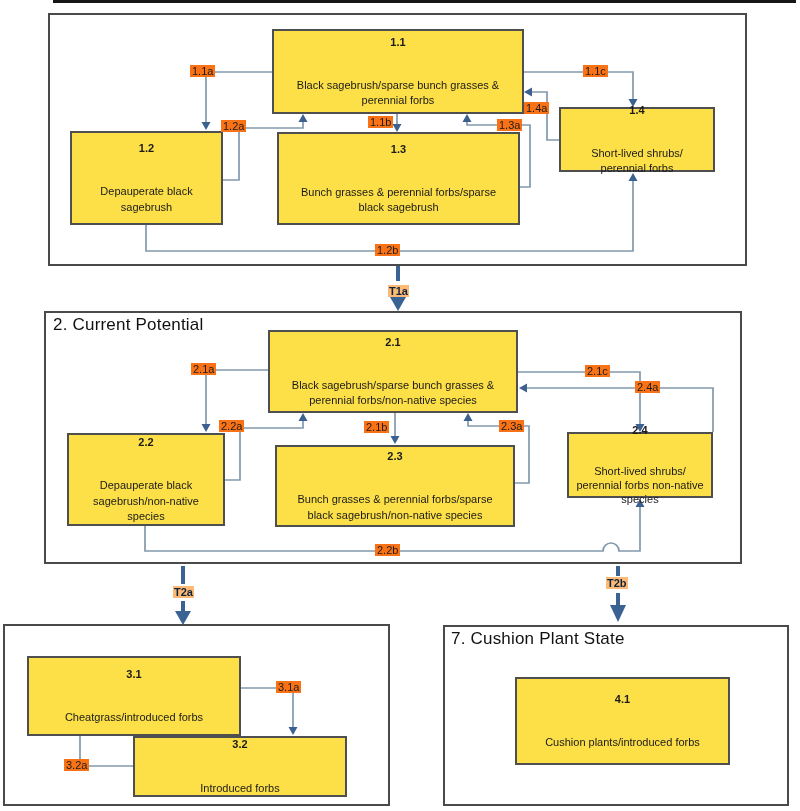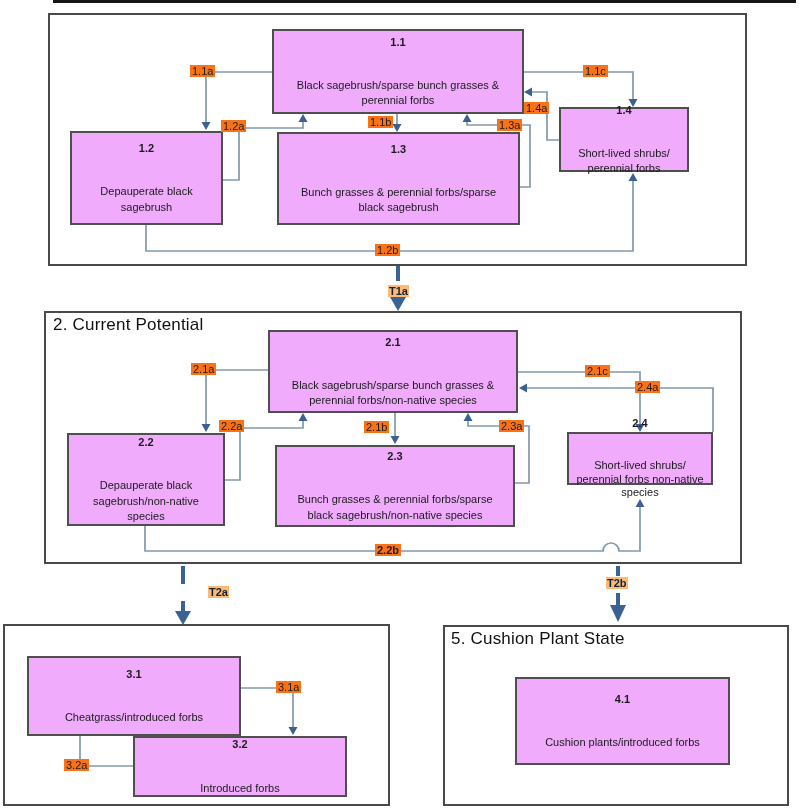--- a/index.html
+++ b/index.html
@@ -9,21 +9,21 @@
   }
   .top-artifact{position:absolute;left:53px;top:0;width:743px;height:3px;background:#161616;z-index:5;}
   .frame{position:absolute;border:2px solid #4a4a4a;background:#fff;box-sizing:border-box;z-index:1;}
   .sec-title{position:absolute;font-size:17px;color:#111;z-index:2;letter-spacing:.2px;}
   .connectors{position:absolute;left:0;top:0;z-index:2;}
   .connectors .line{fill:none;stroke:#8299ac;stroke-width:1.7px;}
   .connectors .head{fill:#3c6191;stroke:none;}
   .connectors .tshaft{fill:none;stroke:#3a6292;stroke-width:4px;}
   .connectors .thead{fill:#3a6292;stroke:none;}
   .state-box{
-    position:absolute;z-index:3;background:#f0abfc;border:2px solid #4f4f4f;box-sizing:border-box;
+    position:absolute;z-index:3;background:#fde047;border:2px solid #4f4f4f;box-sizing:border-box;
     display:flex;flex-direction:column;align-items:center;justify-content:center;
     text-align:center;font-size:11px;line-height:1.38;padding:2px 6px;
   }
   .box-num{font-weight:bold;}
   .box-text{white-space:pre-line;margin-top:28px;}
   .plabel{position:absolute;z-index:4;font-size:11px;background:#f97316;padding:0 2px;color:#1c1c1c;line-height:1.1;}
   .tlabel{position:absolute;z-index:4;font-size:11px;font-weight:bold;color:#10233c;background:#fdba74;padding:0 1px;line-height:1.1;}
 </style>
 </head>
 <body>
@@ -31,21 +31,21 @@
 <div class="canvas">
 
   <div class="top-artifact"></div>
 
   <div class="frame" style="left:48px;top:13px;width:699px;height:253px;"></div>
   <div class="frame" style="left:44px;top:311px;width:698px;height:253px;"></div>
   <div class="frame" style="left:3px;top:624px;width:387px;height:182px;"></div>
   <div class="frame" style="left:443px;top:625px;width:346px;height:181px;"></div>
 
   <div class="sec-title" style="left:53px;top:315px;">2. Current Potential</div>
-  <div class="sec-title" style="left:451px;top:629px;">5. Cushion Plant State</div>
+  <div class="sec-title" style="left:451px;top:629px;">7. Cushion Plant State</div>
 
   <svg class="connectors" width="800" height="811">
 
     <g>
       <path class="line" d="M272 72 H206 V122"></path>
         <polygon class="head" points="201.5,122 210.5,122 206,130"></polygon>
     </g>
     <g>
       <path class="line" d="M397 114 V124"></path>
         <polygon class="head" points="392.5,124 401.5,124 397,132"></polygon>
@@ -134,21 +134,21 @@
   <div class="state-box" style="left:70px;top:131px;width:153px;height:94px;">
     <div class="box-num">1.2</div>
     <div class="box-text">Depauperate black
 sagebrush</div>
   </div>
   <div class="state-box" style="left:277px;top:132px;width:243px;height:93px;">
     <div class="box-num">1.3</div>
     <div class="box-text">Bunch grasses &amp; perennial forbs/sparse
 black sagebrush</div>
   </div>
-  <div class="state-box" style="left:559px;top:107px;width:130px;height:65px;align-items:center;">
+  <div class="state-box" style="left:559px;top:107px;width:156px;height:65px;align-items:center;">
     <div class="box-num">1.4</div>
     <div class="box-text">Short-lived shrubs/
 perennial forbs</div>
   </div>
 
   <div class="state-box" style="left:268px;top:330px;width:250px;height:83px;">
     <div class="box-num">2.1</div>
     <div class="box-text">Black sagebrush/sparse bunch grasses &amp;
 perennial forbs/non-native species</div>
   </div>
@@ -156,21 +156,21 @@
     <div class="box-num">2.2</div>
     <div class="box-text">Depauperate black
 sagebrush/non-native
 species</div>
   </div>
   <div class="state-box" style="left:275px;top:445px;width:240px;height:82px;">
     <div class="box-num">2.3</div>
     <div class="box-text">Bunch grasses &amp; perennial forbs/sparse
 black sagebrush/non-native species</div>
   </div>
-  <div class="state-box" style="left:567px;top:432px;width:146px;height:53px;line-height:1.25;">
+  <div class="state-box" style="left:567px;top:432px;width:146px;height:66px;line-height:1.25;">
     <div class="box-num">2.4</div>
     <div class="box-text">Short-lived shrubs/
 perennial forbs non-native
 species</div>
   </div>
 
   <div class="state-box" style="left:27px;top:656px;width:214px;height:80px;">
     <div class="box-num">3.1</div>
     <div class="box-text">Cheatgrass/introduced forbs</div>
   </div>
@@ -189,24 +189,24 @@
   <span class="plabel" style="left:583px;top:65px;text-align:center;">1.1c</span>
   <span class="plabel" style="left:221px;top:120px;">1.2a</span>
   <span class="plabel" style="left:375px;top:244px;">1.2b</span>
   <span class="plabel" style="left:497px;top:119px;">1.3a</span>
   <span class="plabel" style="left:524px;top:102px;">1.4a</span>
 
   <span class="plabel" style="left:191px;top:363px;">2.1a</span>
   <span class="plabel" style="left:364px;top:421px;">2.1b</span>
   <span class="plabel" style="left:585px;top:365px;">2.1c</span>
   <span class="plabel" style="left:219px;top:420px;">2.2a</span>
-  <span class="plabel" style="left:375px;top:544px;font-weight:bold;">2.2b</span>
+  <span class="plabel" style="left:375px;top:544px;">2.2b</span>
   <span class="plabel" style="left:499px;top:420px;">2.3a</span>
   <span class="plabel" style="left:635px;top:381px;">2.4a</span>
 
   <span class="plabel" style="left:276px;top:681px;">3.1a</span>
   <span class="plabel" style="left:64px;top:759px;">3.2a</span>
 
   <span class="tlabel" style="left:388px;top:285px;">T1a</span>
-  <span class="tlabel" style="left:173px;top:586px;margin-left:35px;">T2a</span>
+  <span class="tlabel" style="left:173px;top:586px;">T2a</span>
   <span class="tlabel" style="left:606px;top:577px;">T2b</span>
 
 </div>
 
 </body></html>

